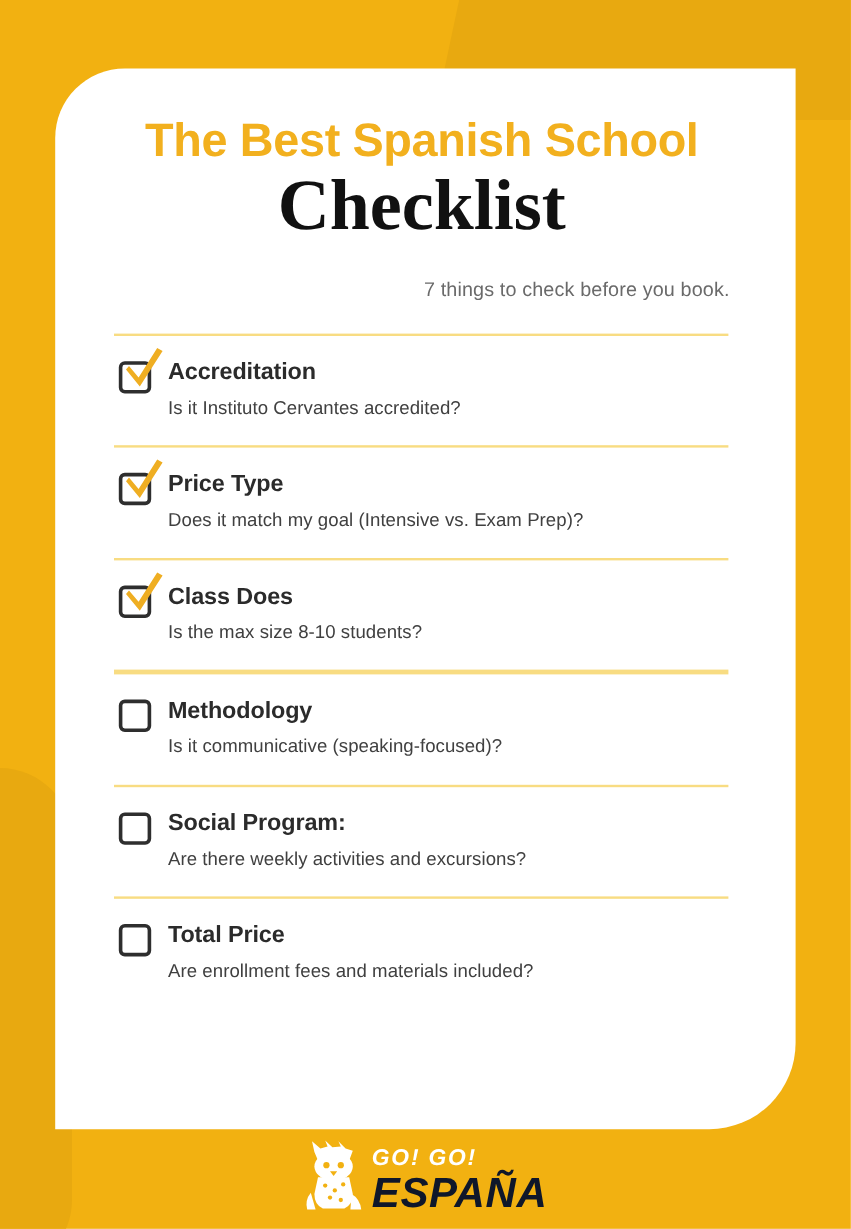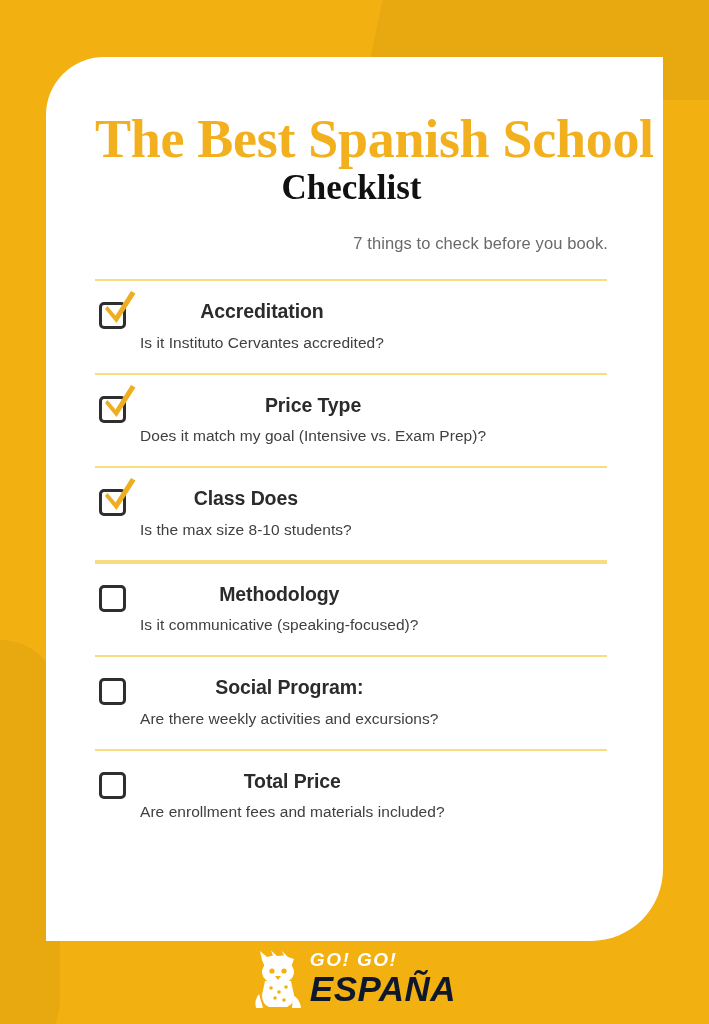--- a/index.html
+++ b/index.html
@@ -47,50 +47,48 @@
     z-index: 2;
   }
 
   .card-inner {
     padding: 40px 55px 0 49px;
   }
 
   
   .title-line1 {
     color: #F2B01E;
-    font-family: Liberation Serif, serif;
-    font-weight: bold;
-    font-size: 54px;
+    font-family: Liberation Sans, sans-serif;
+    font-weight: bold;
+    font-size: 39px;
     line-height: 1.06;
     letter-spacing: -0.3px;
     text-align: center;
     white-space: nowrap;
-    margin-top: 14px;
   }
   .title-line2 {
     color: #111111;
     font-family: "Liberation Serif", serif;
     font-weight: bold;
-    font-size: 35px;
+    font-size: 60px;
     line-height: 1.12;
     text-align: center;
   }
   .subtitle {
     margin-top: 27px;
     text-align: right;
     color: #6A6A6A;
     font-size: 16.5px;
     font-weight: 400;
     letter-spacing: 0.1px;
   }
 
   
   .checklist {
     margin-top: 26px;
-    text-align: center;
   }
 
   .divider {
     height: 2px;
     background: #F8DC82;
     width: 512px;
   }
 
   .item {
     display: flex;
@@ -142,21 +140,21 @@
   }
 
   
   .logo {
     position: absolute;
     z-index: 3;
     left: 0; right: 0;
     top: 950px;
     display: flex;
     justify-content: center;
-    align-items: flex-start;
+    align-items: flex-end;
     gap: 5px;
   }
   .logo-mark { width: 52px; height: 62px; flex: 0 0 52px; }
   .logo-words {
     display: flex;
     flex-direction: column;
     align-items: flex-start;
     line-height: 1;
   }
   .logo-top {

